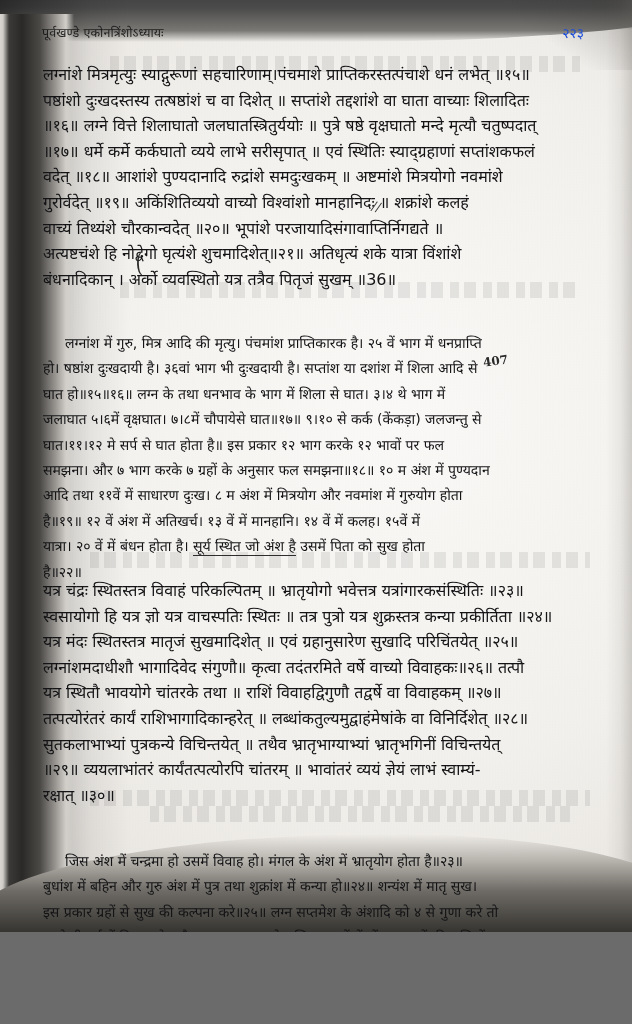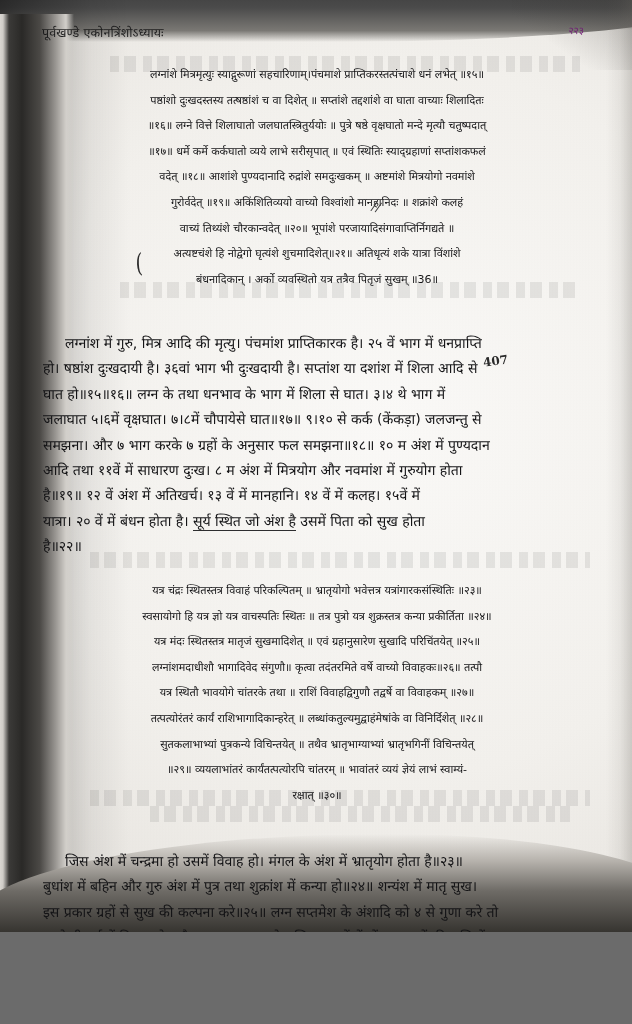--- a/index.html
+++ b/index.html
@@ -102,43 +102,42 @@
     left: 42px; top: 24px;
     width: 400px;
     font-size: 12.5px;
     letter-spacing: .1px;
     color: #161617;
     opacity: .93;
   }
   .folio {
     position: absolute;
     right: 48px; top: 23px;
-    font-size: 10px;
-    color: #701a75;
+    font-size: 14px;
+    color: #1d4ed8;
   }
 
   .verse-block, .gloss-block {
     position: absolute;
     left: 43px;
     width: 548px;
   }
   .verse-block .ln, .gloss-block .ln {
     display: block;
     white-space: nowrap;
     color: #141416;
   }
 
   
   #verse-1 { top: 62px; }
   #verse-2 { top: 578px; }
   .verse-block .ln {
-    font-size: 11px;
+    font-size: 16px;
     line-height: 25.6px;
     letter-spacing: -.05px;
-    text-align: center;
   }
   
   #gloss-1 { top: 297px; }
   #gloss-2 { top: 815px; }
   .gloss-block .ln {
     font-size: 14.1px;
     line-height: 25.4px;
     letter-spacing: -.05px;
   }
   .gloss-block .ln.indent { padding-left: 22px; margin-top: 34px; }
@@ -219,20 +218,21 @@
       <span class="ln">वाच्यं तिथ्यंशे     चौरकान्वदेत् ॥२०॥ भूपांशे     परजायादिसंगावाप्तिर्निगद्यते ॥</span>
       <span class="ln">अत्यष्टचंशे     हि नोद्वेगो घृत्यंशे     शुचमादिशेत्॥२१॥ अतिधृत्यं     शके यात्रा विंशांशे</span>
       <span class="ln">बंधनादिकान् । अर्को व्यवस्थितो यत्र तत्रैव पितृजं सुखम् ॥36॥</span>
     </div>
 
     <div class="gloss-block dev" id="gloss-1">
       <span class="ln indent">लग्नांश में गुरु, मित्र आदि की मृत्यु। पंचमांश प्राप्तिकारक है। २५ वें भाग में धनप्राप्ति</span>
       <span class="ln">हो। षष्ठांश दुःखदायी है। ३६वां भाग भी दुःखदायी है। सप्तांश या दशांश में शिला आदि से</span>
       <span class="ln">घात हो॥१५॥१६॥ लग्न के तथा धनभाव के भाग में शिला से घात। ३।४ थे भाग में</span>
       <span class="ln">जलाघात ५।६में वृक्षघात। ७।८में चौपायेसे घात॥१७॥ ९।१० से कर्क (केंकड़ा) जलजन्तु से</span>
+      <span class="ln">घात।११।१२ मे सर्प से घात होता है॥ इस प्रकार १२ भाग करके १२ भावों पर फल</span>
       <span class="ln">समझना। और ७ भाग करके ७ ग्रहों के अनुसार फल समझना॥१८॥ १० म अंश में पुण्यदान</span>
       <span class="ln">आदि तथा ११वें में साधारण दुःख। ८ म अंश में मित्रयोग और नवमांश में गुरुयोग होता</span>
       <span class="ln">है॥१९॥ १२ वें अंश में अतिखर्च। १३ वें में मानहानि। १४ वें में कलह। १५वें में</span>
       <span class="ln">
         <span>यात्रा। २० वें में बंधन होता है। </span><span class="ul">सूर्य स्थित जो अंश है</span><span> उसमें पिता को सुख होता</span>
       </span>
       <span class="ln">है॥२२॥</span>
     </div>
 
     <div class="verse-block dev" id="verse-2">

